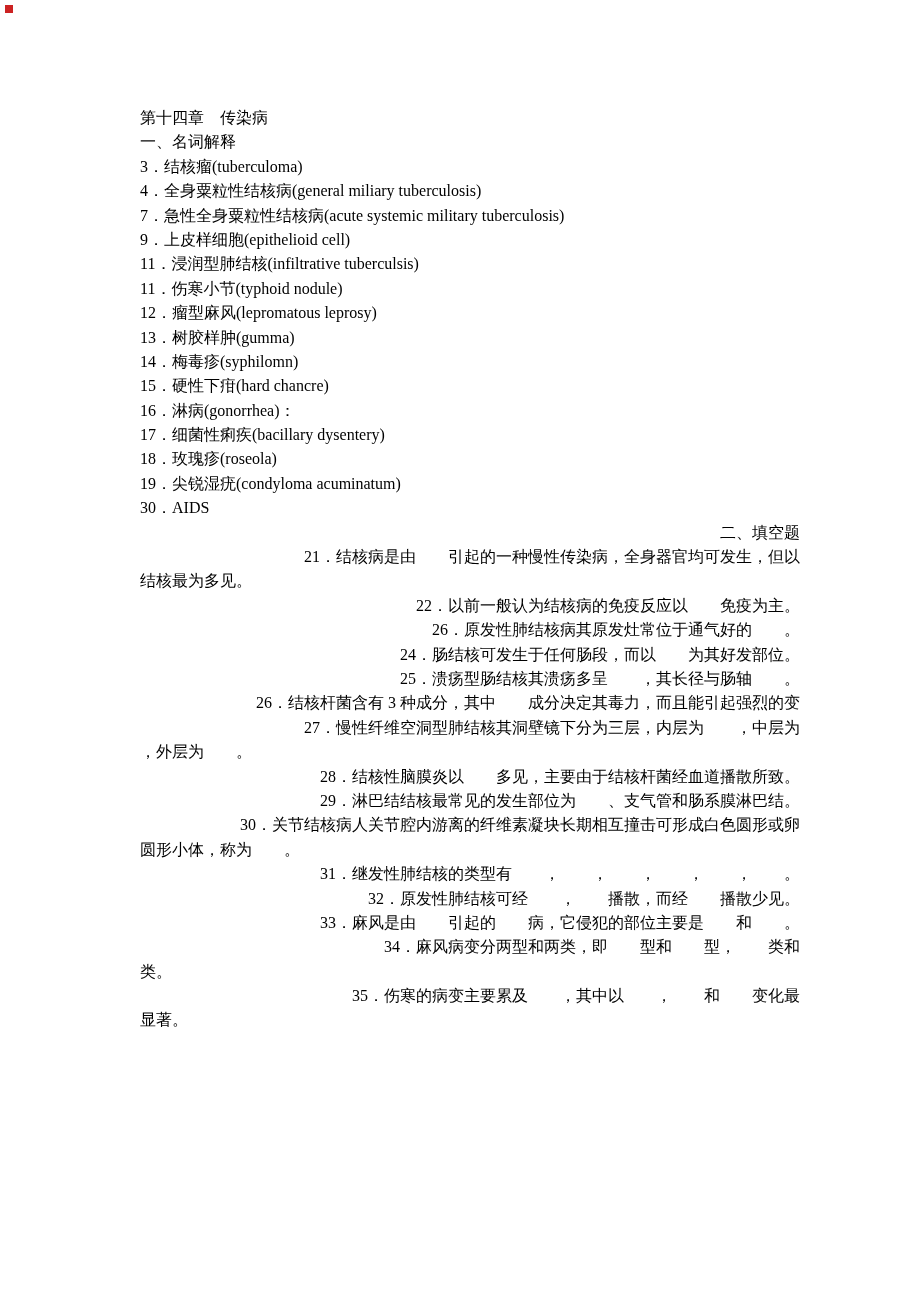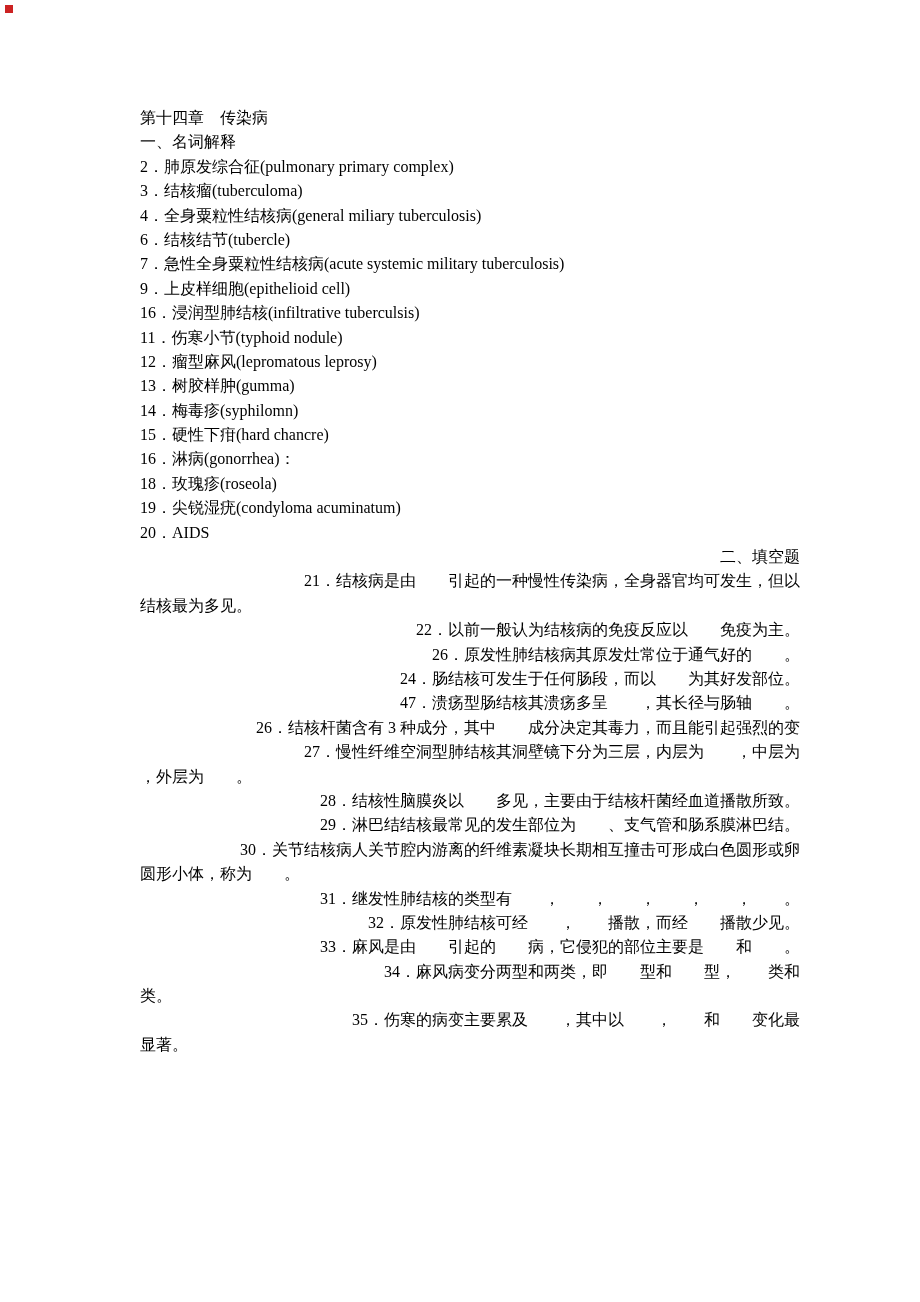--- a/index.html
+++ b/index.html
@@ -48,45 +48,44 @@
 <body>
 
 <div class="page">
   <div class="corner-marker tl" style="background: rgb(204, 34, 34);"></div>
   <div class="corner-marker bl" style="background: rgb(42, 61, 176);"></div>
 
   <div class="content">
     <div class="line">第十四章　传染病</div>
     <div class="line">一、名词解释</div>
     <div id="terms-list">
-        <div class="line">2．肺原发综合征(pulmonary primary complex)</div>
         <div class="line">3．结核瘤(tuberculoma)</div>
         <div class="line">4．全身粟粒性结核病(general miliary tuberculosis)</div>
-        <div class="line">6．结核结节(tubercle)</div>
         <div class="line">7．急性全身粟粒性结核病(acute systemic military tuberculosis)</div>
         <div class="line">9．上皮样细胞(epithelioid cell)</div>
-        <div class="line">16．浸润型肺结核(infiltrative tuberculsis)</div>
+        <div class="line">11．浸润型肺结核(infiltrative tuberculsis)</div>
         <div class="line">11．伤寒小节(typhoid nodule)</div>
         <div class="line">12．瘤型麻风(lepromatous leprosy)</div>
         <div class="line">13．树胶样肿(gumma)</div>
         <div class="line">14．梅毒疹(syphilomn)</div>
         <div class="line">15．硬性下疳(hard chancre)</div>
         <div class="line">16．淋病(gonorrhea)：</div>
+        <div class="line">17．细菌性痢疾(bacillary dysentery)</div>
         <div class="line">18．玫瑰疹(roseola)</div>
         <div class="line">19．尖锐湿疣(condyloma acuminatum)</div>
-        <div class="line">20．AIDS</div>
+        <div class="line">30．AIDS</div>
       </div>
     <div class="line indent">二、填空题</div>
     <div id="blanks-list">
         <div class="line indent">21．结核病是由　　引起的一种慢性传染病，全身器官均可发生，但以</div>
         <div class="line">结核最为多见。</div>
         <div class="line indent">22．以前一般认为结核病的免疫反应以　　免疫为主。</div>
         <div class="line indent">26．原发性肺结核病其原发灶常位于通气好的　　。</div>
         <div class="line indent">24．肠结核可发生于任何肠段，而以　　为其好发部位。</div>
-        <div class="line indent">47．溃疡型肠结核其溃疡多呈　　，其长径与肠轴　　。</div>
+        <div class="line indent">25．溃疡型肠结核其溃疡多呈　　，其长径与肠轴　　。</div>
         <div class="line indent">26．结核杆菌含有 3 种成分，其中　　成分决定其毒力，而且能引起强烈的变</div>
         <div class="line indent">27．慢性纤维空洞型肺结核其洞壁镜下分为三层，内层为　　，中层为</div>
         <div class="line">，外层为　　。</div>
         <div class="line indent">28．结核性脑膜炎以　　多见，主要由于结核杆菌经血道播散所致。</div>
         <div class="line indent">29．淋巴结结核最常见的发生部位为　　、支气管和肠系膜淋巴结。</div>
         <div class="line indent">30．关节结核病人关节腔内游离的纤维素凝块长期相互撞击可形成白色圆形或卵</div>
         <div class="line">圆形小体，称为　　。</div>
         <div class="line indent">31．继发性肺结核的类型有　　，　　，　　，　　，　　，　　。</div>
         <div class="line indent">32．原发性肺结核可经　　，　　播散，而经　　播散少见。</div>
         <div class="line indent">33．麻风是由　　引起的　　病，它侵犯的部位主要是　　和　　。</div>

